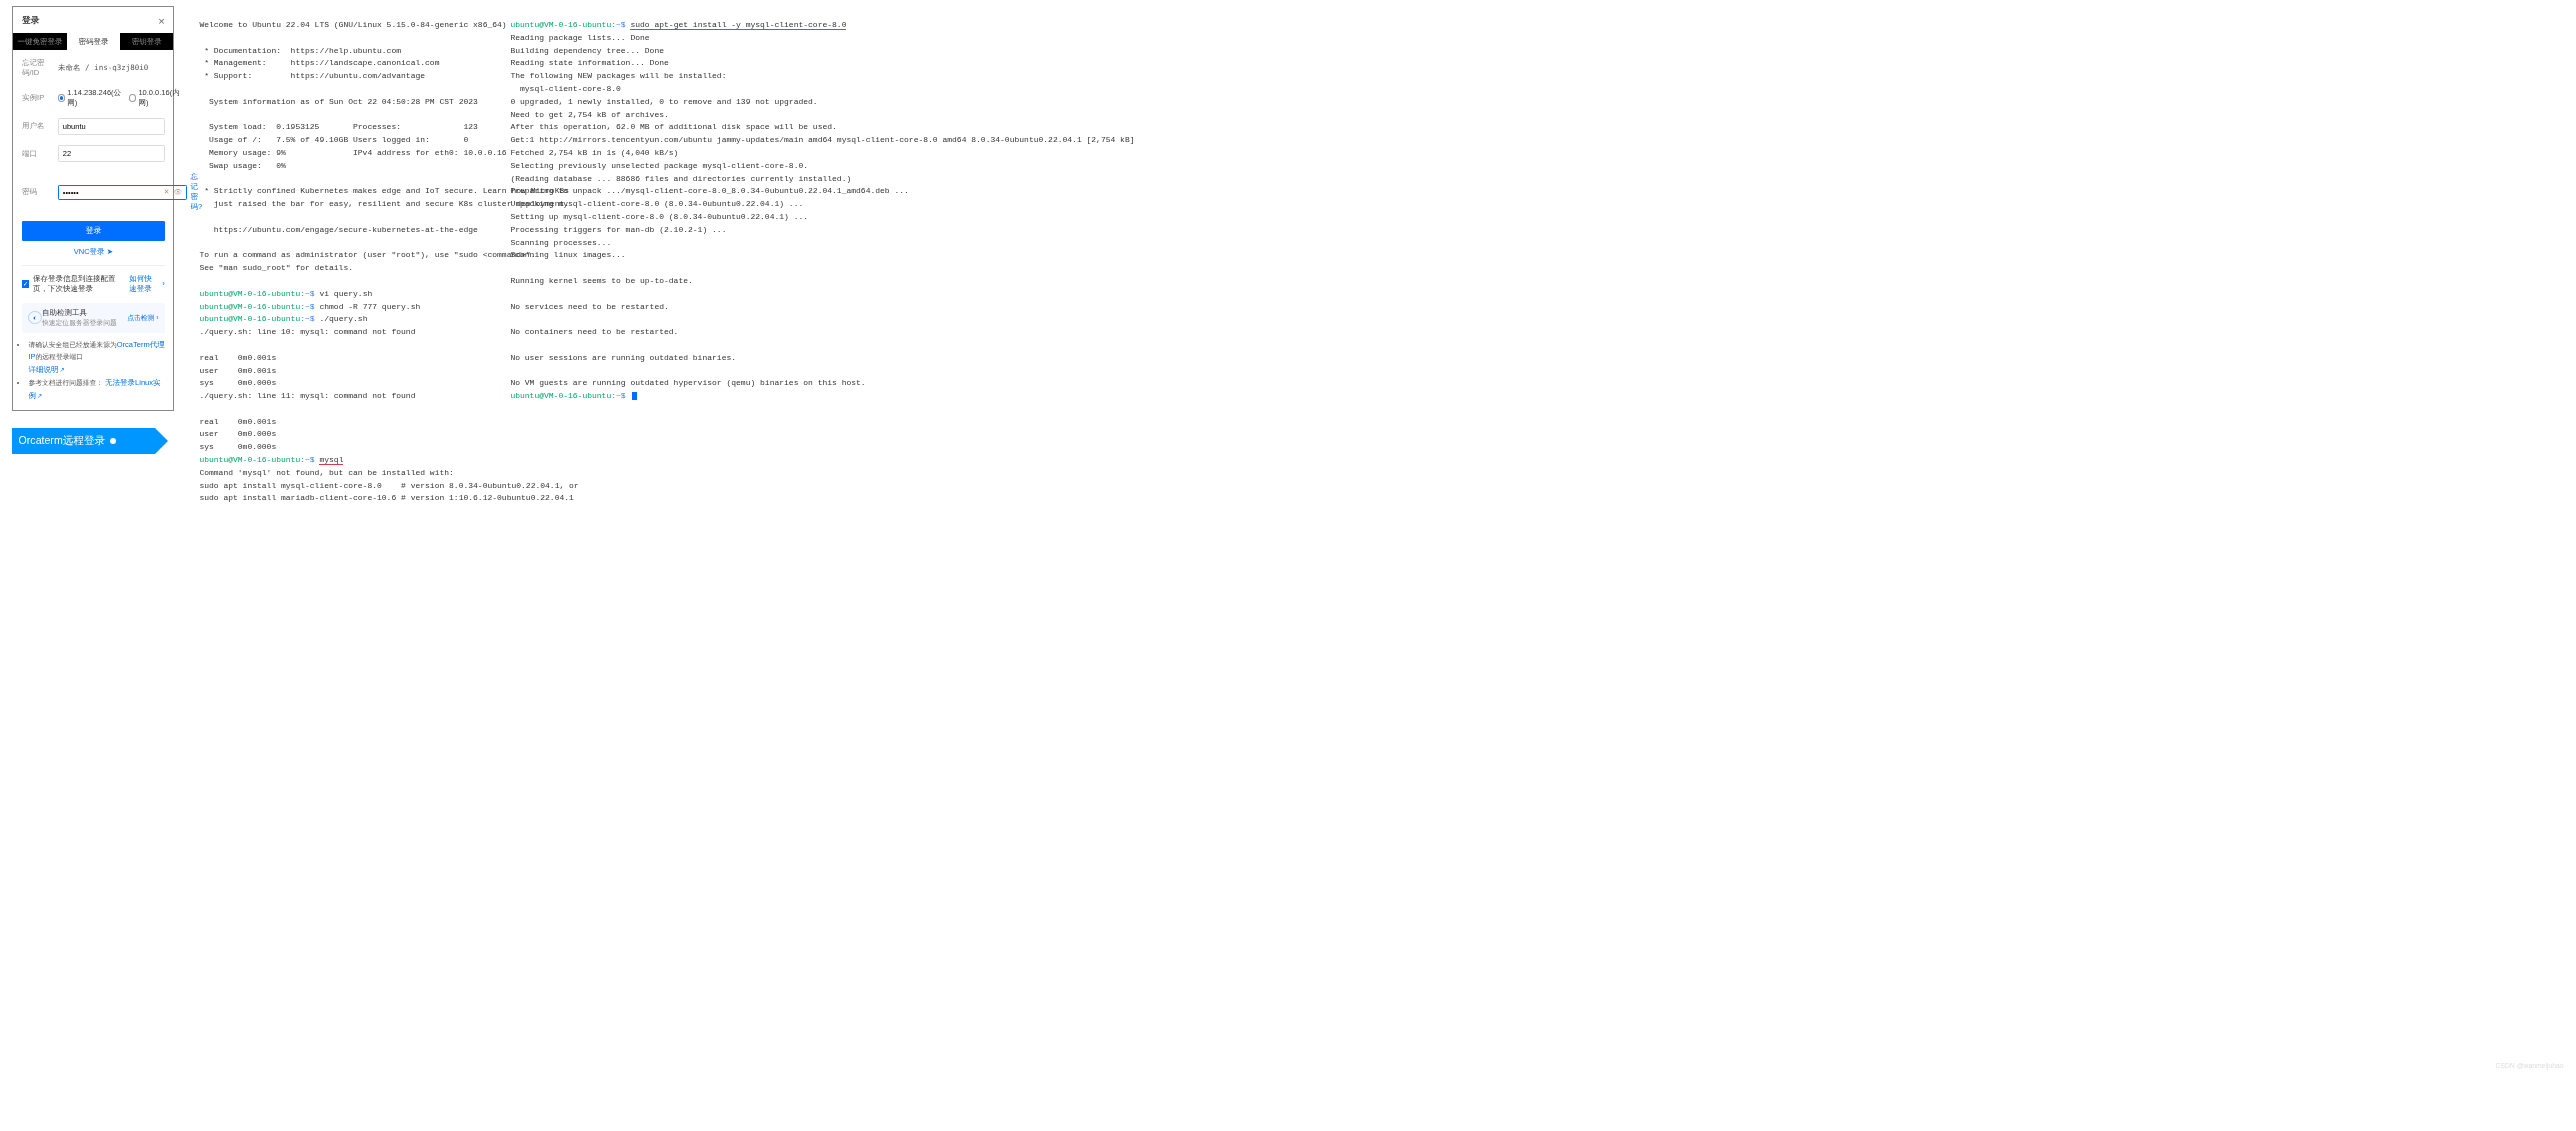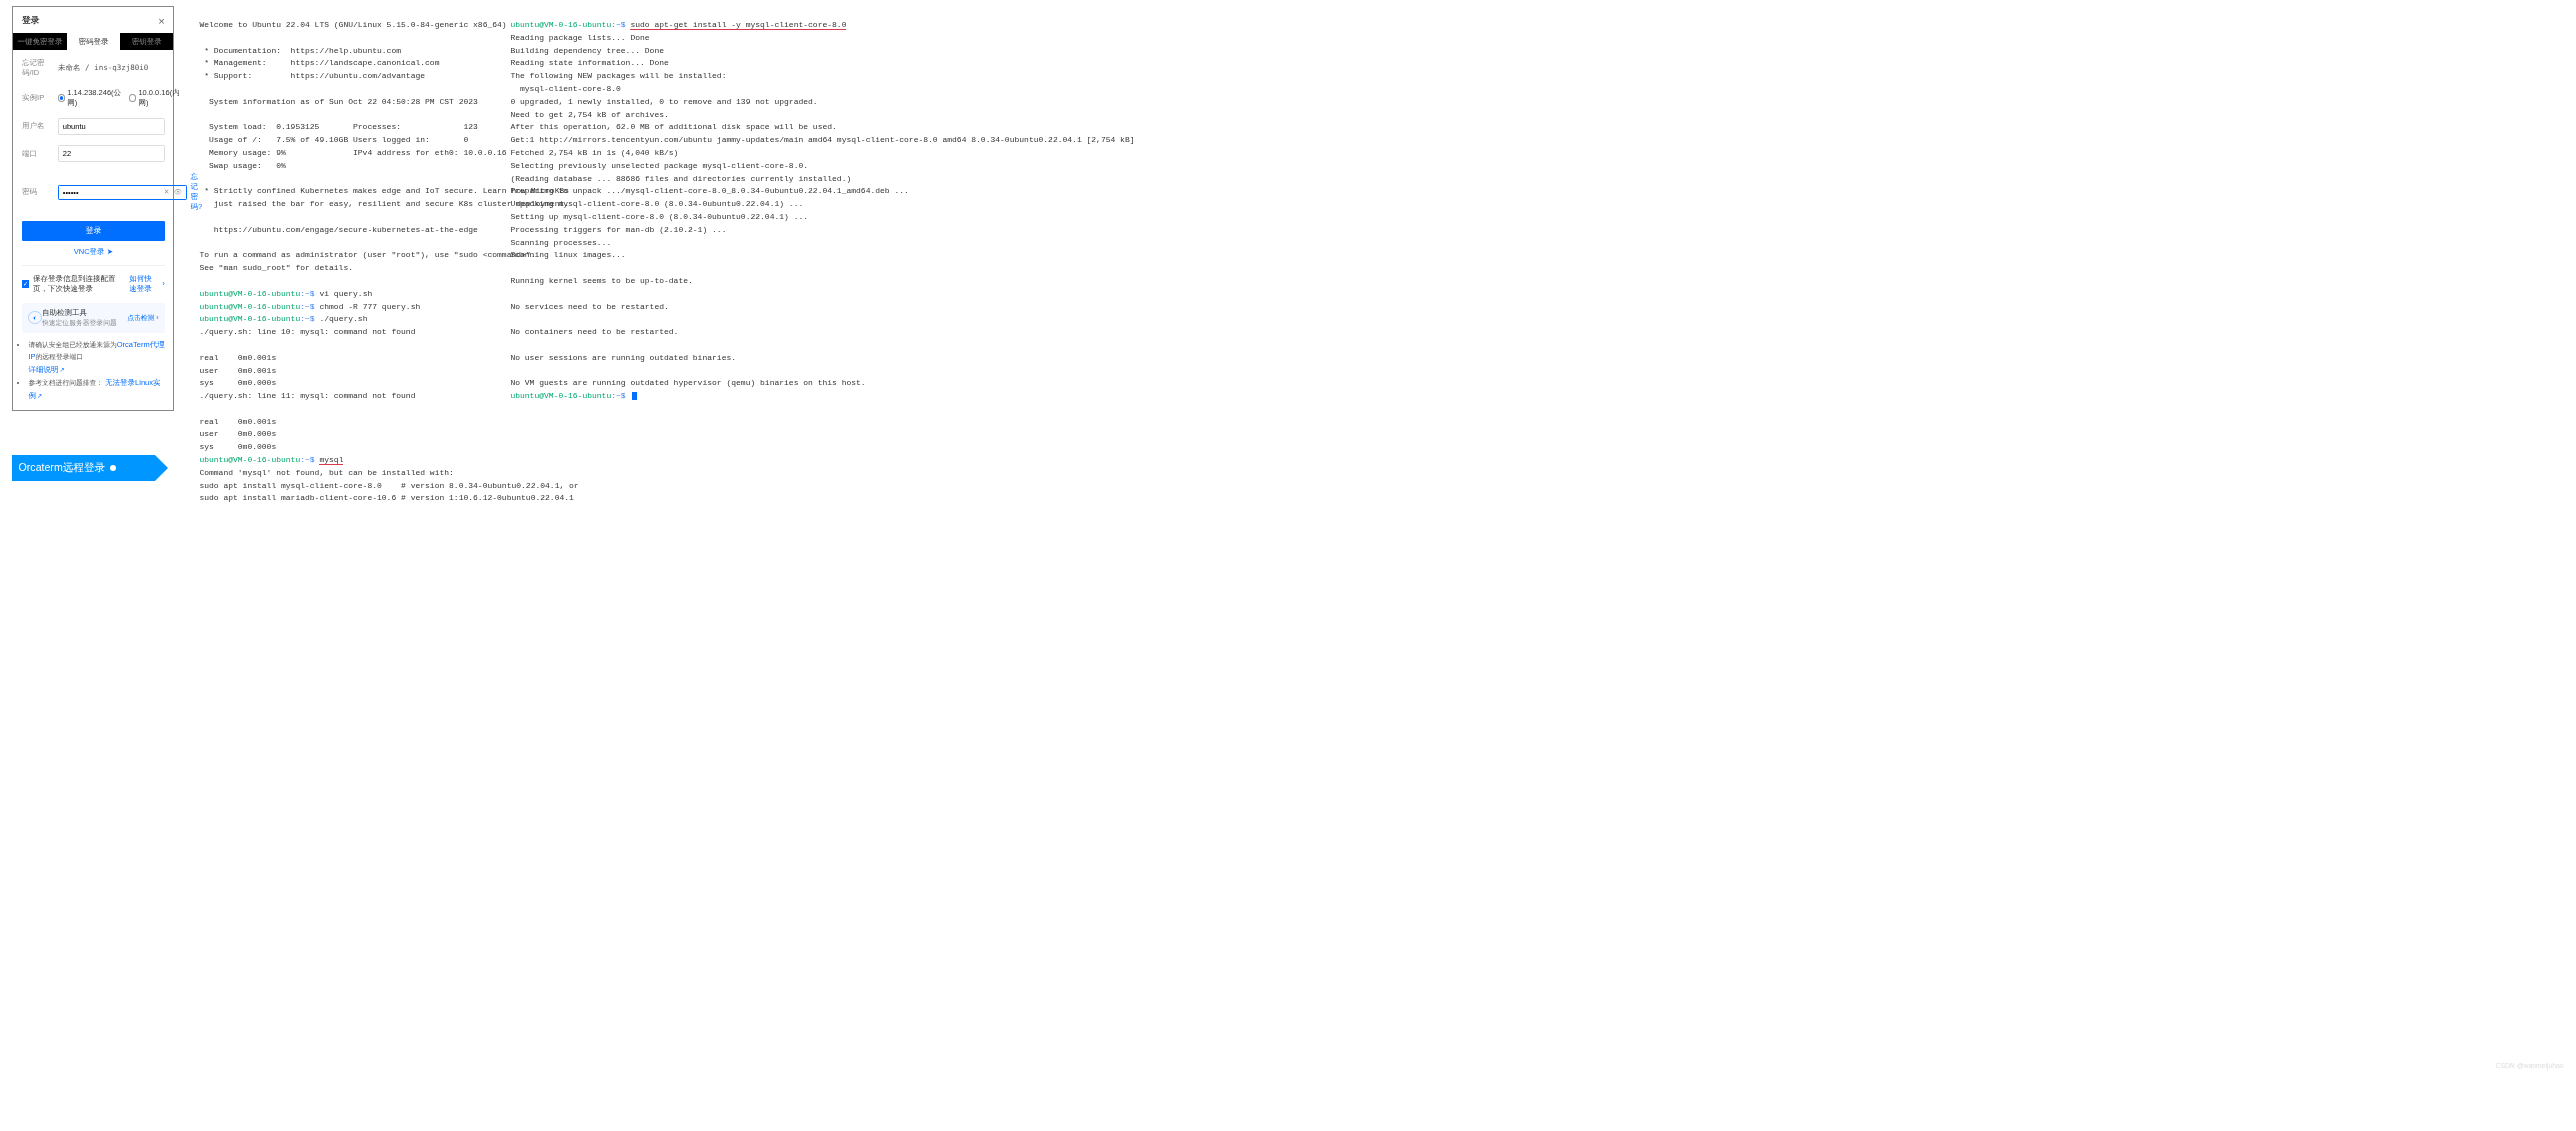--- a/index.html
+++ b/index.html
@@ -29,21 +29,21 @@
   .hr { border-top: 0.6px solid #eee; margin: 3.7px 8.7px; }
   .chk-row { display: flex; align-items: center; gap: 3.7px; padding: 3.7px 8.7px; font-size: 7.5px; }
   .chk { width: 8px; height: 8px; border: 0.6px solid #006eff; background: #006eff; color: #fff; font-size: 6.2px; display: inline-flex; align-items: center; justify-content: center; }
   .detect-box { margin: 5px 8.7px 6.2px; background: #f5f9ff; padding: 5px 6.2px; display: flex; align-items: center; font-size: 7.5px; border-radius: 1.2px; justify-content: space-between; }
   .detect-icon { width: 13.7px; height: 13.7px; border-radius: 50%; border: 1.2px solid #b0cfff; display: inline-flex; align-items: center; justify-content: center; color: #006eff; font-size: 6.8px; }
   .detect-body { flex: 1; }
   .detect-sub { color: #888; font-size: 6.8px; }
   .detect-link { color: #006eff; font-size: 6.8px; cursor: pointer; }
   .bullets { padding: 0 8.7px 0 15px; font-size: 6.8px; color: #555; line-height: 1.7; list-style: disc; }
   .ext-icon { font-size: 6.2px; margin-left: 1.2px; }
-  .orcaterm-badge { margin-top: 44px; position: relative; height: 40px; }
+  .orcaterm-badge { margin-top: 17px; position: relative; height: 40px; }
   .badge-body { background: #0096ff; color: #fff; font-size: 10.6px; font-weight: 500; display: flex; align-items: center; height: 26px; padding: 0 3.7px 0 6.2px; width: 143px; }
   .badge-arrow { position: absolute; left: 143px; top: 0; width: 0; height: 0; border-top: 13px solid transparent; border-bottom: 13px solid transparent; border-left: 13.7px solid #0096ff; }
   .badge-dot { width: 6.2px; height: 6.2px; border-radius: 50%; background: #fff; margin-left: 5px; }
   .term { font-family: Menlo, Consolas, "Courier New", monospace; font-size: 8px; line-height: 1.6; color: #333; white-space: pre; }
   .col-mid { width: 286px; flex-shrink: 0; }
   .col-right { flex: 1; }
   .grn { color: #00a86b; font-weight: 500; text-align: right; }
   .blu { color: #3b82f6; }
   .cmd-under { border-bottom: 1.2px solid #d93a49; padding-bottom: 0; }
   .word-under { border-bottom: 1.2px solid #d93a49; }

